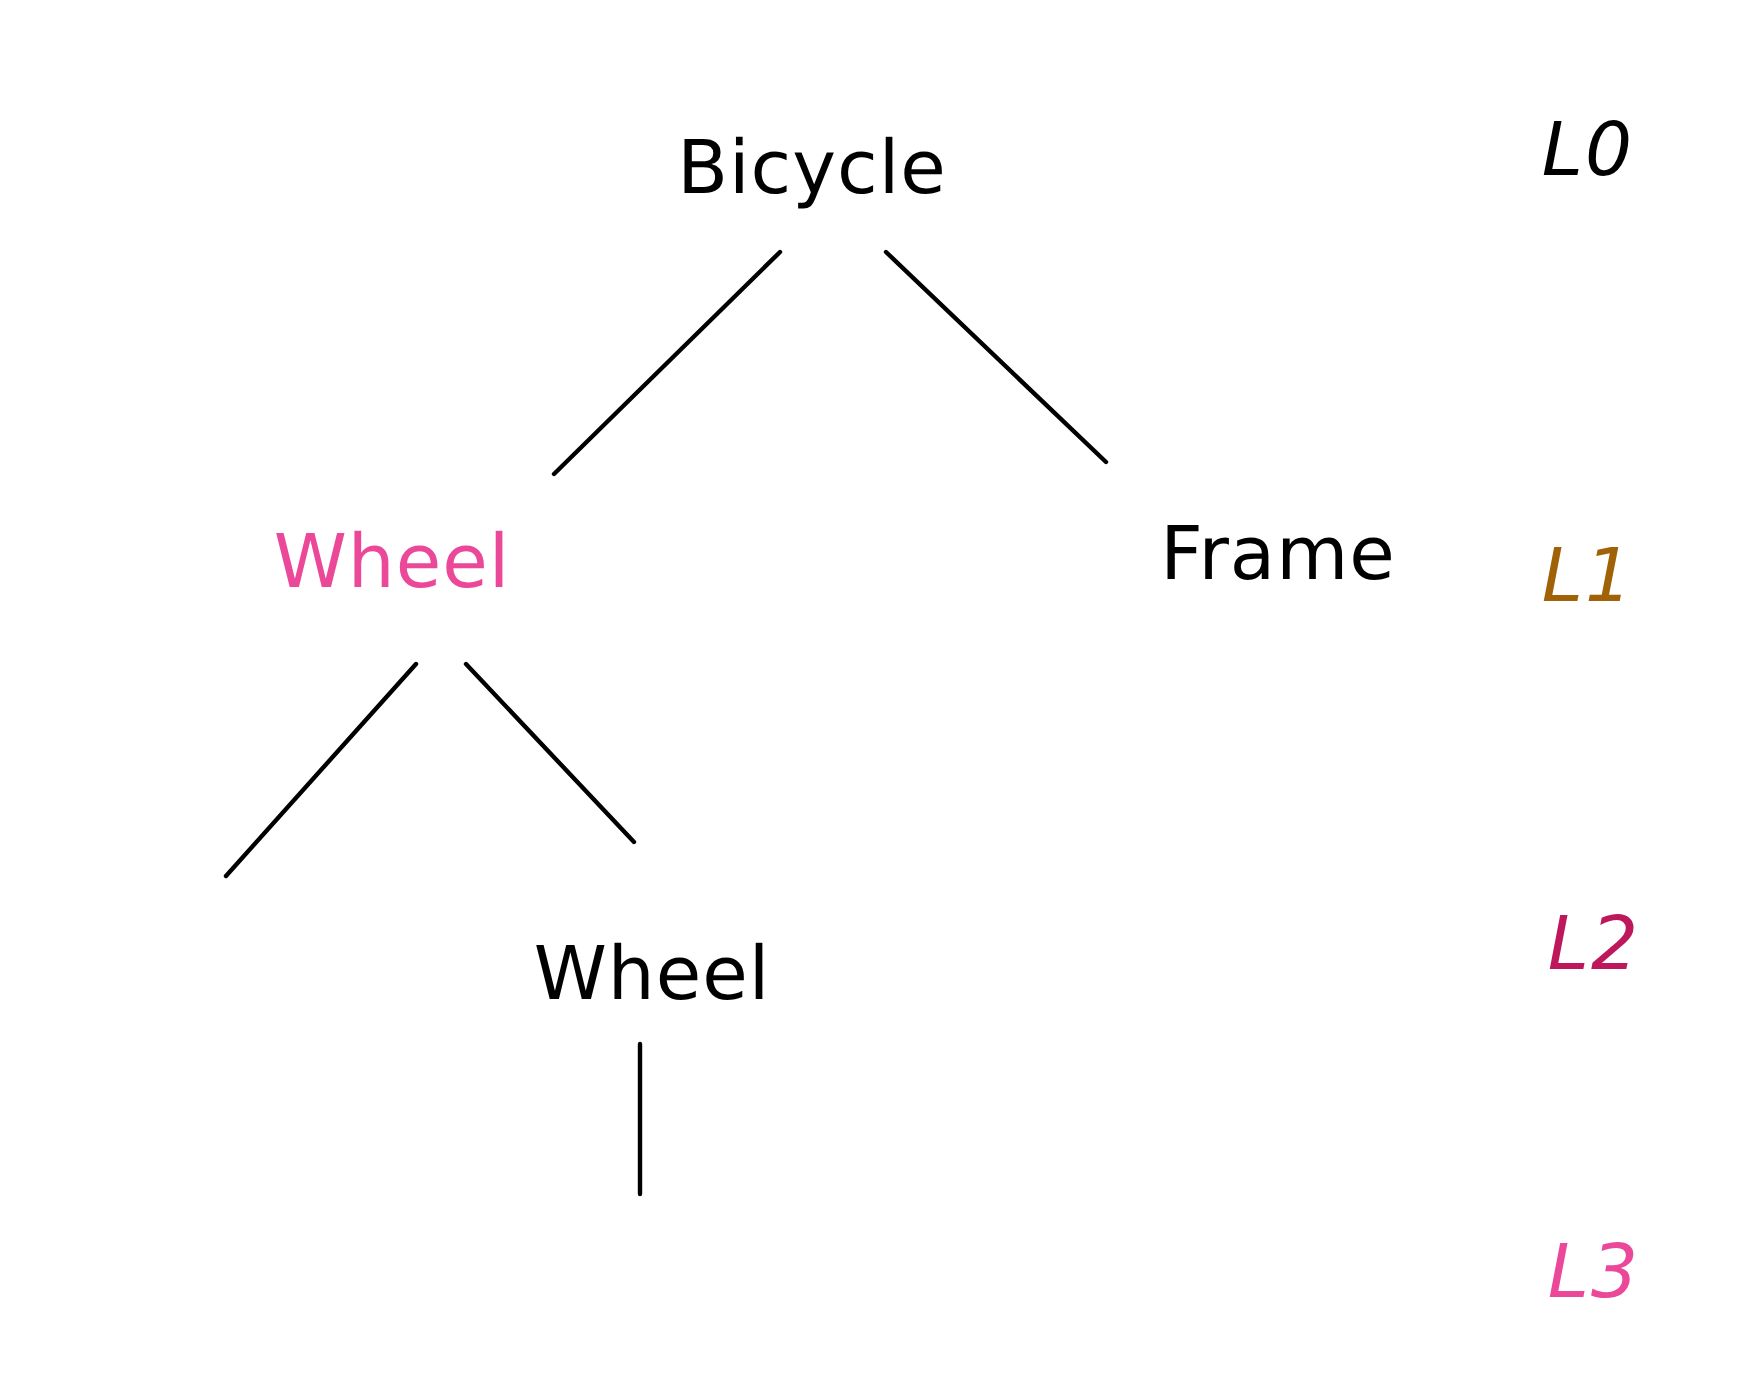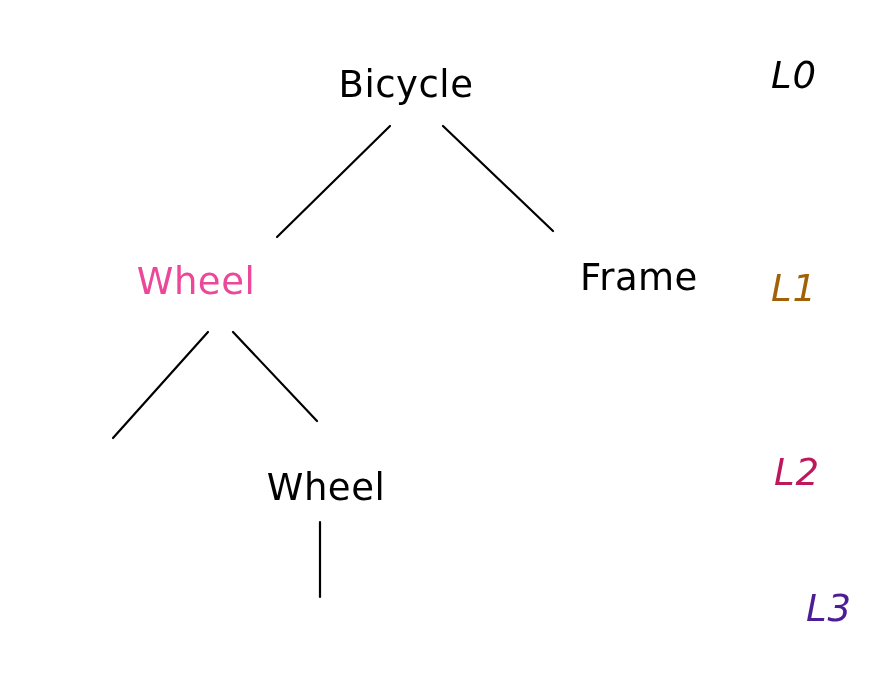--- a/index.html
+++ b/index.html
@@ -68,15 +68,15 @@
   </svg>
 
   <div class="node" style="left: 406px; top: 84px; color: rgb(0, 0, 0);">Bicycle</div>
   <div class="node" style="left: 196px; top: 281px; color: #ec4899;">Wheel</div>
   <div class="node" style="left: 639px; top: 277px; color: rgb(0, 0, 0);">Frame</div>
   <div class="node" style="left: 326px; top: 487px; color: rgb(0, 0, 0);">Wheel</div>
 
   <div class="level-label" style="left: 794px; top: 75px; color: rgb(0, 0, 0);">L0</div>
   <div class="level-label" style="left: 794px; top: 288px; color: #a16207;">L1</div>
   <div class="level-label" style="left: 797px; top: 472px; color: #be185d;">L2</div>
-  <div class="level-label" style="left: 797px; top: 608px; color: #4c1d95; margin-left: 32px;">L3</div>
+  <div class="level-label" style="left: 797px; top: 636px; color: #ec4899;">L3</div>
 
 </div>
 
 </body></html>

